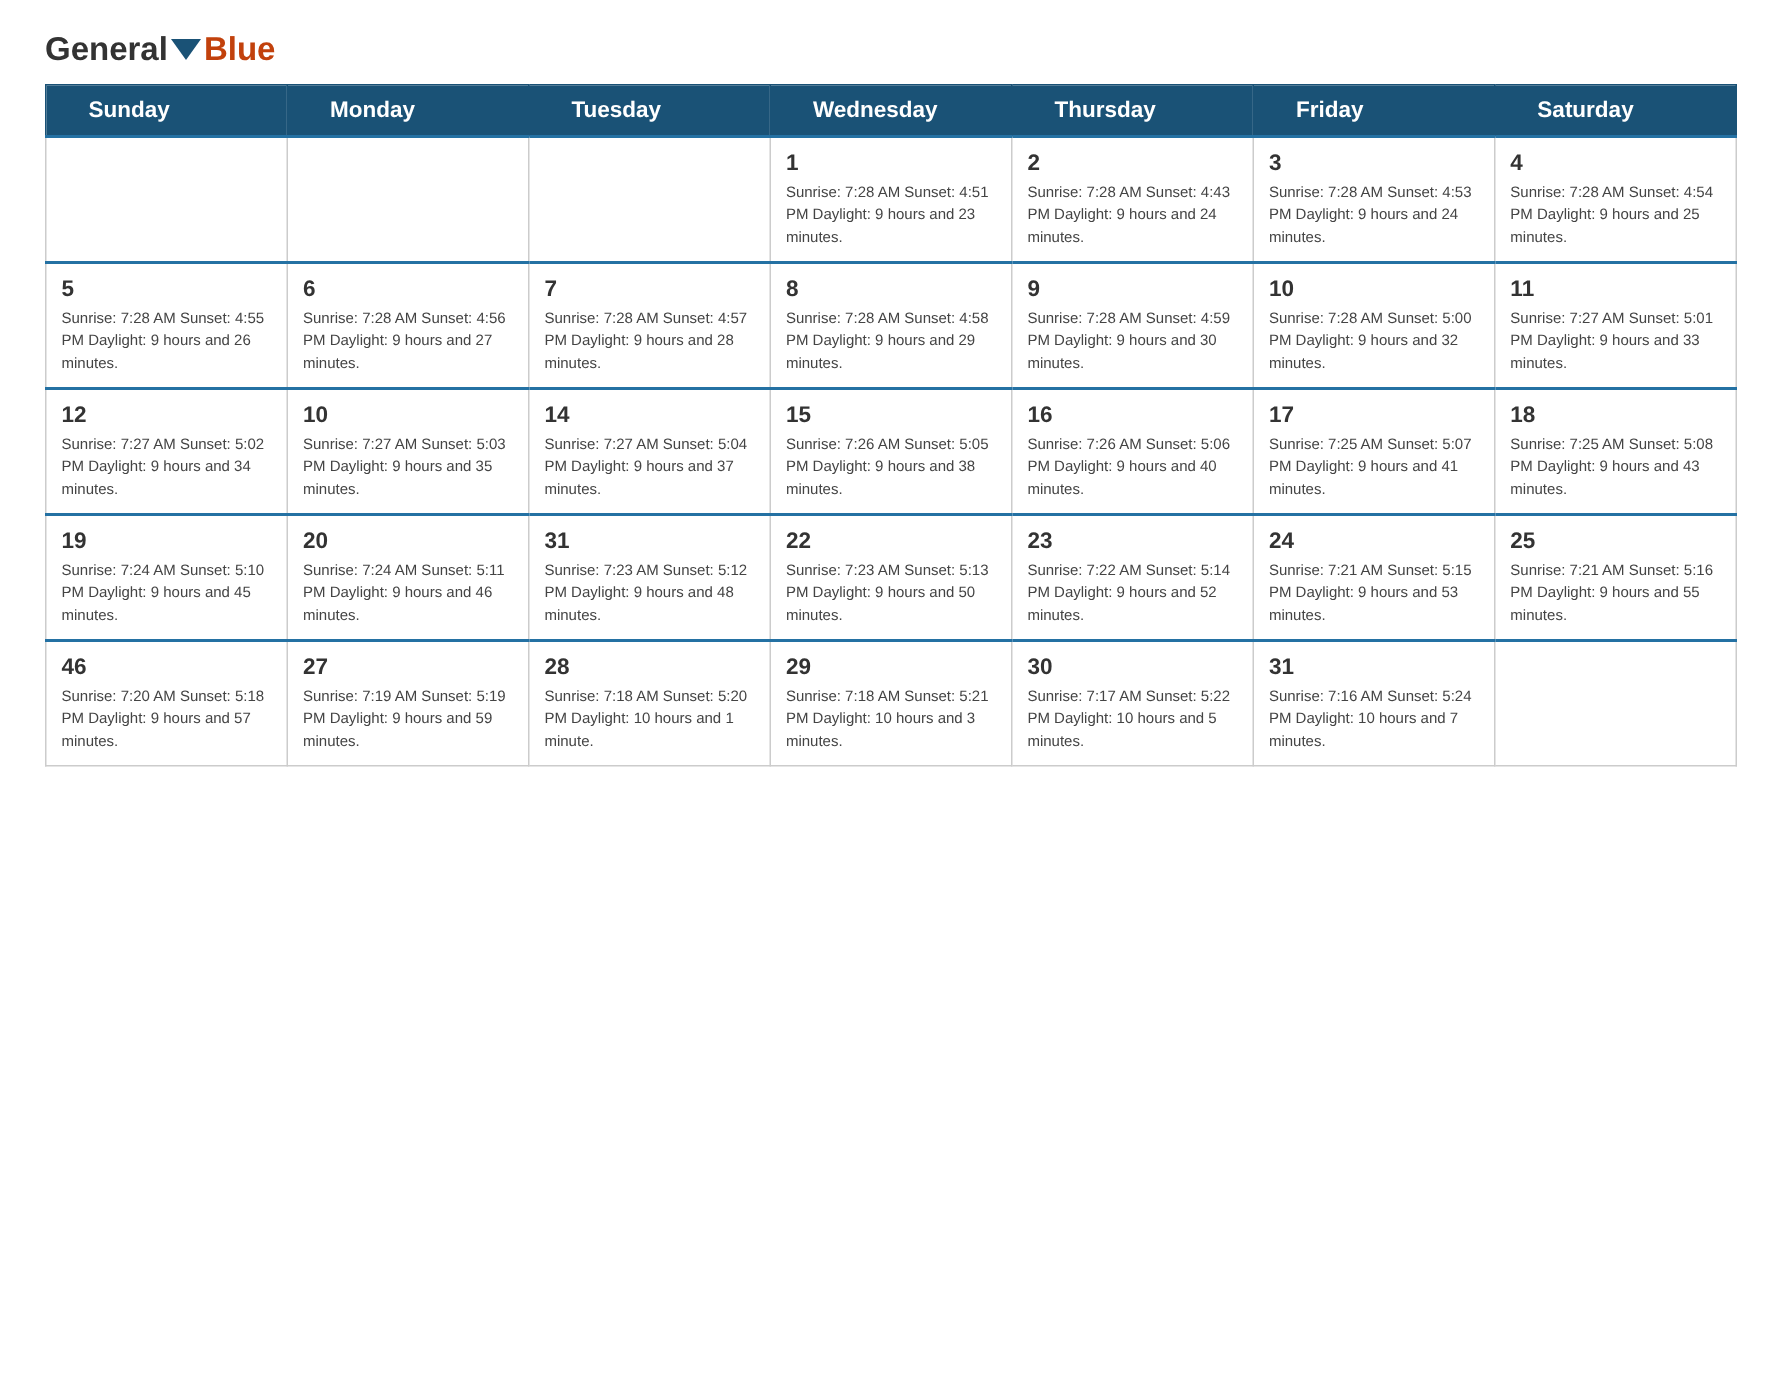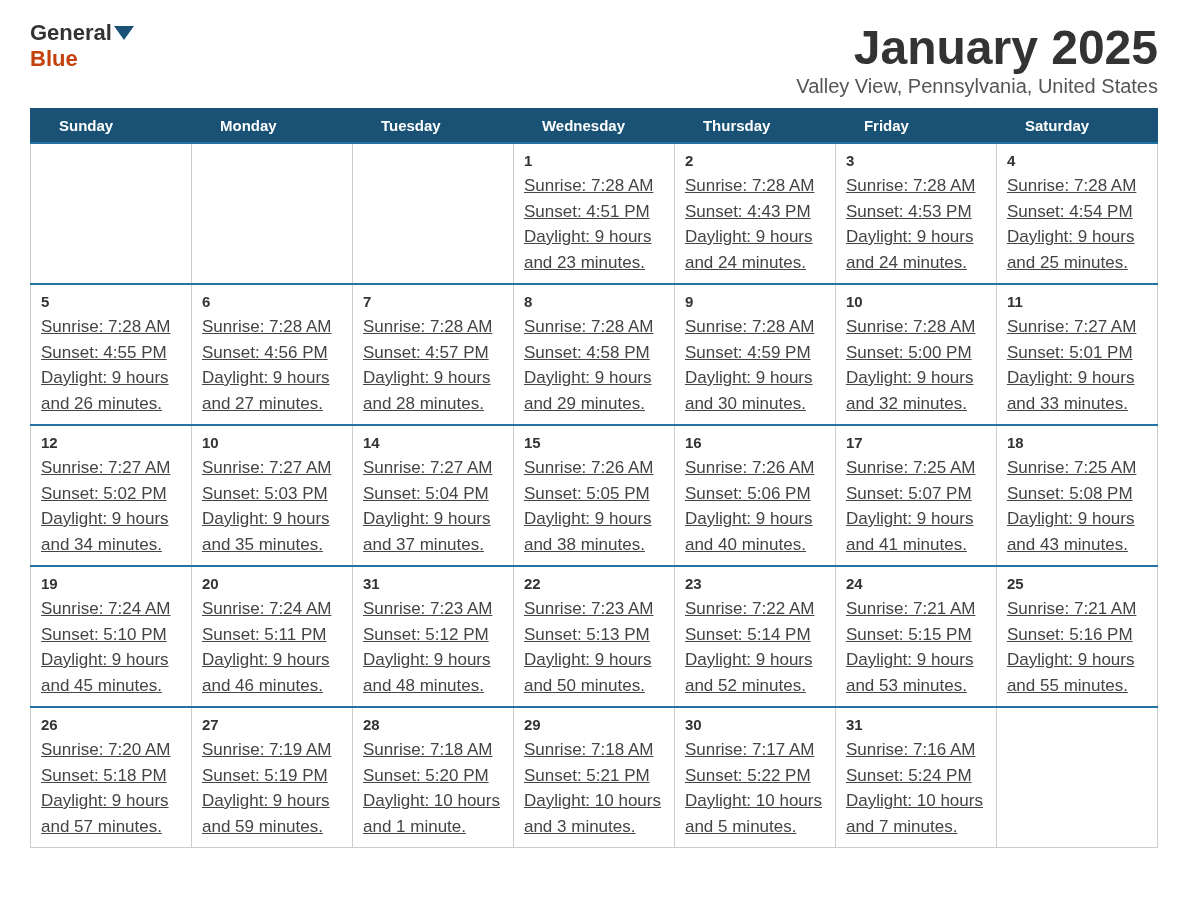--- a/index.html
+++ b/index.html
@@ -11,22 +11,22 @@
       min-height: 918px;
     }
     .header {
       display: flex;
       justify-content: space-between;
       align-items: flex-start;
       margin-bottom: 10px;
     }
     .logo {
       display: flex;
-      flex-direction: column;
-      align-items: flex-start;
+      flex-direction: row;
+      align-items: flex-end;
     }
     .logo-text {
       font-size: 22px;
       font-weight: bold;
       color: #333;
       display: flex;
       align-items: center;
     }
     .logo-general {
       color: #333;
@@ -81,43 +81,38 @@
       font-size: 13px;
       color: #333;
     }
     .day-number {
       font-size: 15px;
       font-weight: bold;
       color: #333;
       margin-bottom: 4px;
     }
     .day-info {
-      font-size: 17px;
+      font-size: 10px;
       color: #444;
       line-height: 1.5;
-      text-decoration: underline;
     }
   </style>
 </head>
 <body>
 
 <div class="header">
   <div class="logo">
     <div class="logo-text">
       <span class="logo-general">General</span>
       <span class="logo-arrow"></span>
     </div>
     <div>
       <span class="logo-blue">Blue</span>
     </div>
   </div>
-  <div class="title-section">
-    <div class="month-title">January 2025</div>
-    <div class="location">Valley View, Pennsylvania, United States</div>
-  </div>
 </div>
 
 <table class="calendar">
   <thead>
     <tr>
     <th>Sunday</th>
         <th>Monday</th>
         <th>Tuesday</th>
         <th>Wednesday</th>
         <th>Thursday</th>
@@ -307,21 +302,21 @@
         <td>
           <div class="day-number">25</div>
           <div class="day-info">Sunrise: 7:21 AM
 Sunset: 5:16 PM
 Daylight: 9 hours
 and 55 minutes.</div>
         </td>
       </tr>
       <tr>
         <td>
-          <div class="day-number">26</div>
+          <div class="day-number">46</div>
           <div class="day-info">Sunrise: 7:20 AM
 Sunset: 5:18 PM
 Daylight: 9 hours
 and 57 minutes.</div>
         </td>
         <td>
           <div class="day-number">27</div>
           <div class="day-info">Sunrise: 7:19 AM
 Sunset: 5:19 PM
 Daylight: 9 hours

